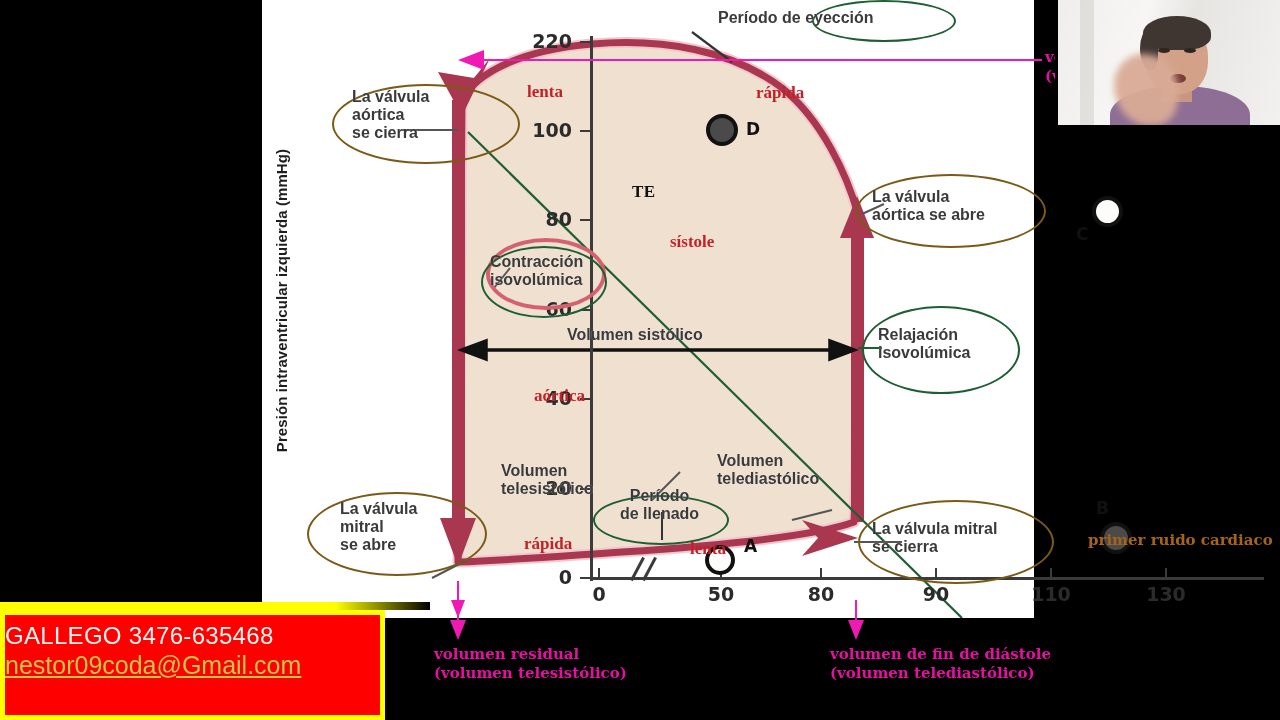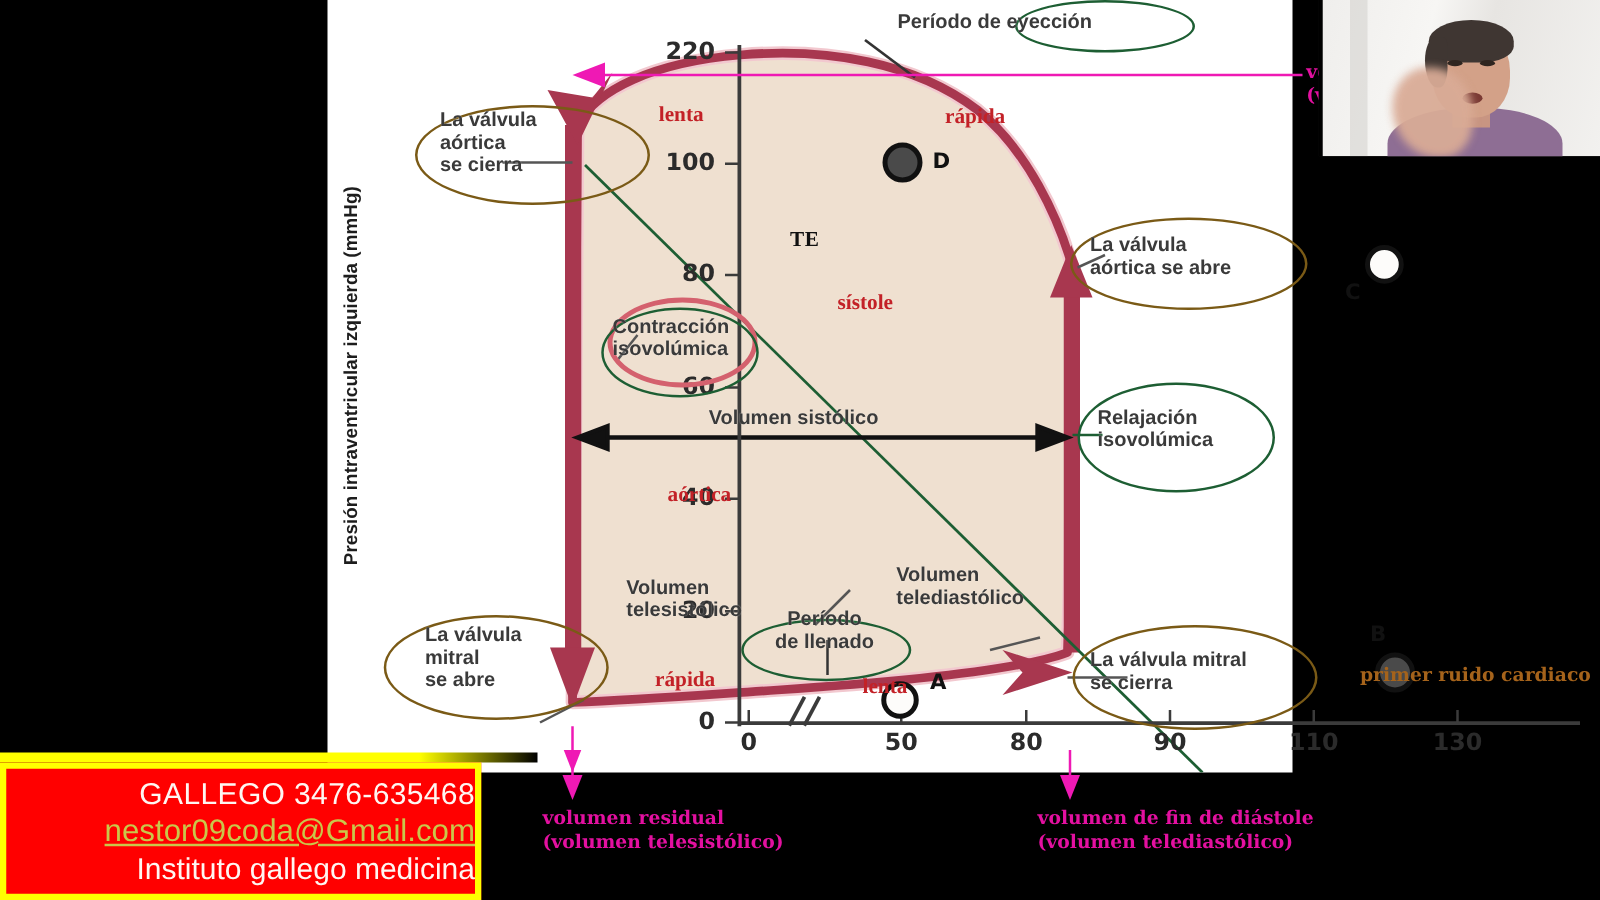--- a/index.html
+++ b/index.html
@@ -93,21 +93,21 @@
   #cam .eyeR{position:absolute;left:126px;top:48px;width:12px;height:5px;
              background:#2e2520;border-radius:50%;}
   #cam .mouth{position:absolute;left:112px;top:74px;width:16px;height:9px;
               background:#7a3a34;border-radius:50%;}
   #cam .hand{position:absolute;left:56px;top:54px;width:64px;height:72px;
              background:#d9ab96;border-radius:46% 54% 40% 60%;filter:blur(3.5px);opacity:.95;}
 
   
   #banner{position:absolute;left:0;bottom:0;width:385px;height:110px;
           background:#ff0000;border:5px solid #ffff00;box-sizing:border-box;
-          text-align:right;overflow:hidden;}
+          text-align:left;overflow:hidden;}
   #banner .l1{margin-top:7px;color:#fff6f2;font-size:24px;letter-spacing:.3px;}
   #banner .l2{color:#c9c74a;font-size:25px;text-decoration:underline;
               text-decoration-color:#c9c74a;margin-top:1px;}
   #banner .l3{color:#fff6f2;font-size:24px;margin-top:2px;}
   #banner-strip{position:absolute;left:0;bottom:110px;width:430px;height:8px;
                 background:linear-gradient(90deg,#ffff00 0%,#ffff00 78%,#000 100%);}
 </style>
 </head>
 <body>
 
@@ -311,16 +311,15 @@
     <div class="eyeL"></div>
     <div class="eyeR"></div>
     <div class="mouth"></div>
     <div class="hand"></div>
   </div>
 
   <div id="banner-strip"></div>
   <div id="banner">
     <div class="l1">GALLEGO 3476-635468</div>
     <div class="l2">nestor09coda@Gmail.com</div>
-    <div class="l3">Instituto gallego medicina</div>
   </div>
 
 </div>
 
 </body></html>

